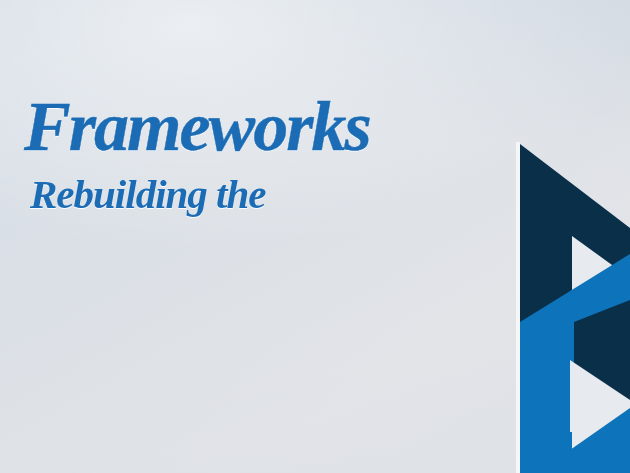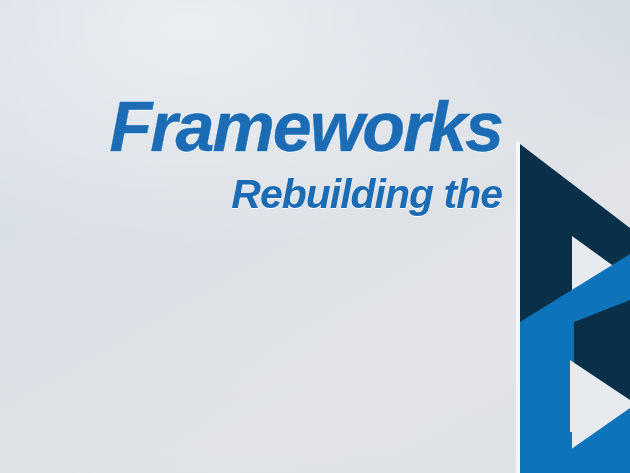--- a/index.html
+++ b/index.html
@@ -35,42 +35,41 @@
 
   
   #text-block {
     position: absolute;
     left: 22px;
     top: 92px;
     width: 480px;
   }
 
   .headline {
-    font-family: Liberation Sans, sans-serif;
+    font-family: Liberation Serif, serif;
     font-weight: 700;
     font-style: italic;
     color: #1b6cb5;
     letter-spacing: -0.5px;
     white-space: nowrap;
     line-height: 1;
     text-shadow: 0 1px 0 rgba(255,255,255,0.85);
-    text-align: right;
   }
 
   #title-frameworks {
     font-size: 70px;
     letter-spacing: -2px;
     margin: 0 0 12px 2px;
     -webkit-text-stroke: 0.4px #1b6cb5;
   }
 
   #subtitle-line-1 {
     font-size: 41px;
     letter-spacing: -1px;
-    margin: 0 0 8px 21px;
+    margin: 0 0 8px 8px;
   }
 
   #subtitle-line-2 {
     font-size: 41px;
     letter-spacing: -1px;
     margin: 0 0 0 2px;
   }
 
   
   #logo-mark {

